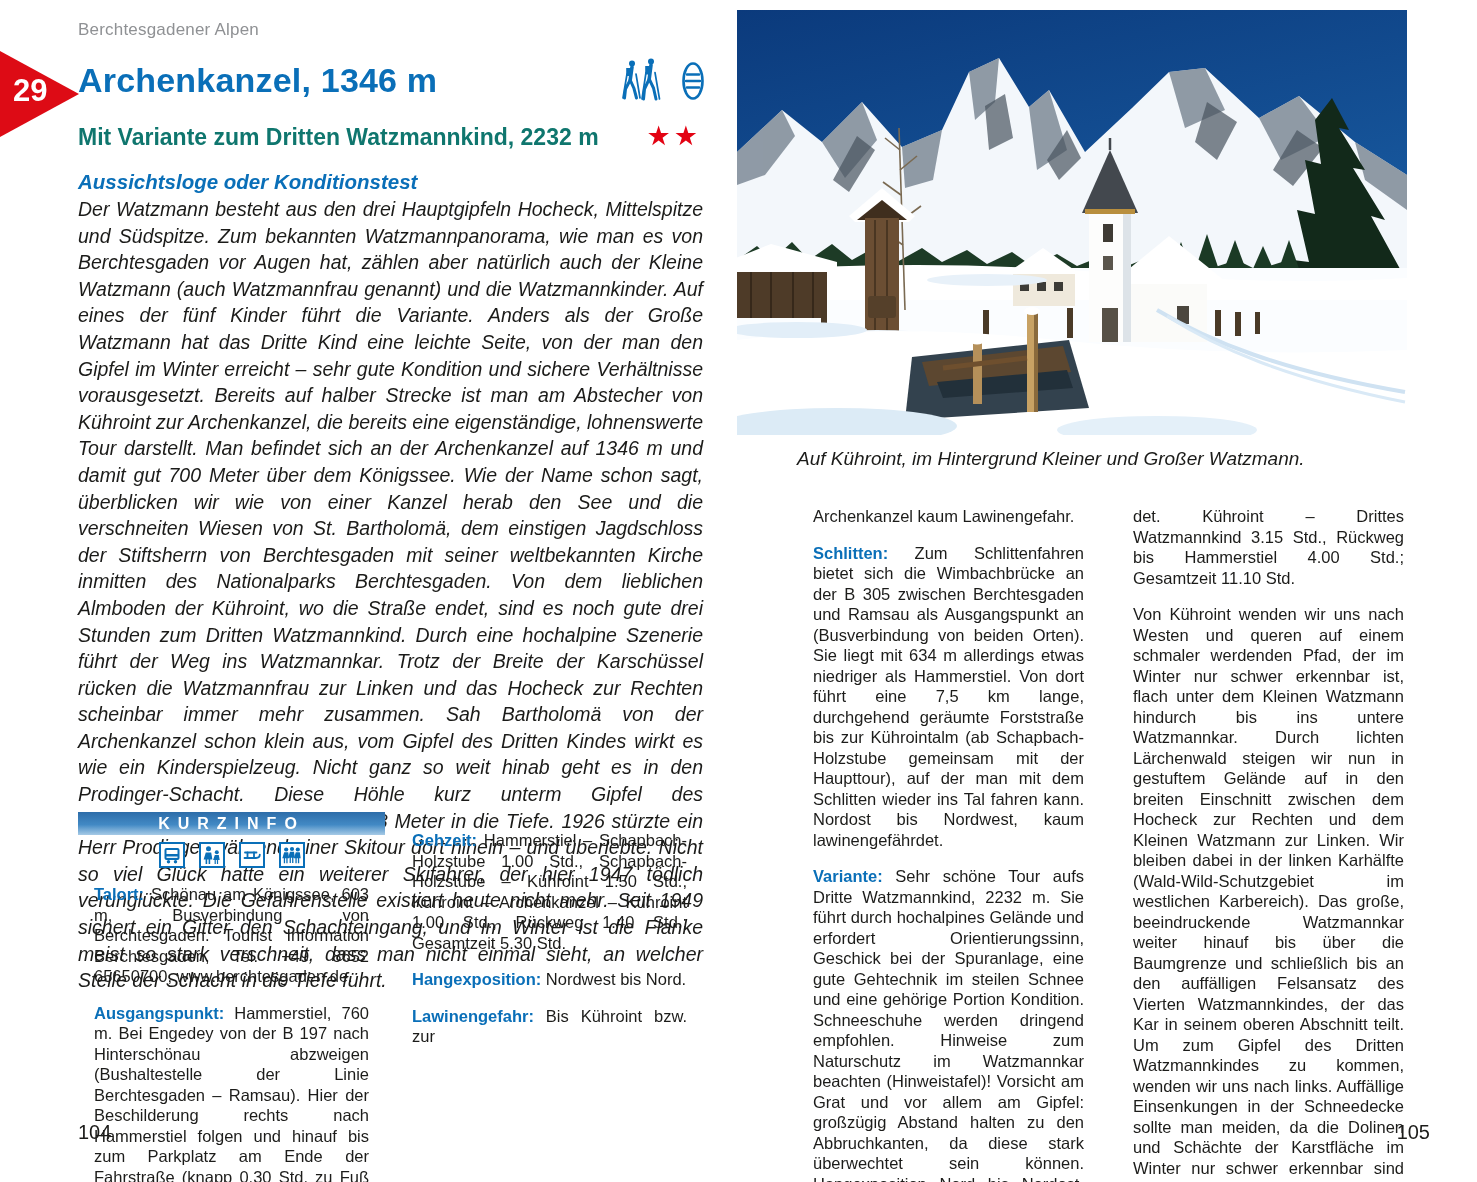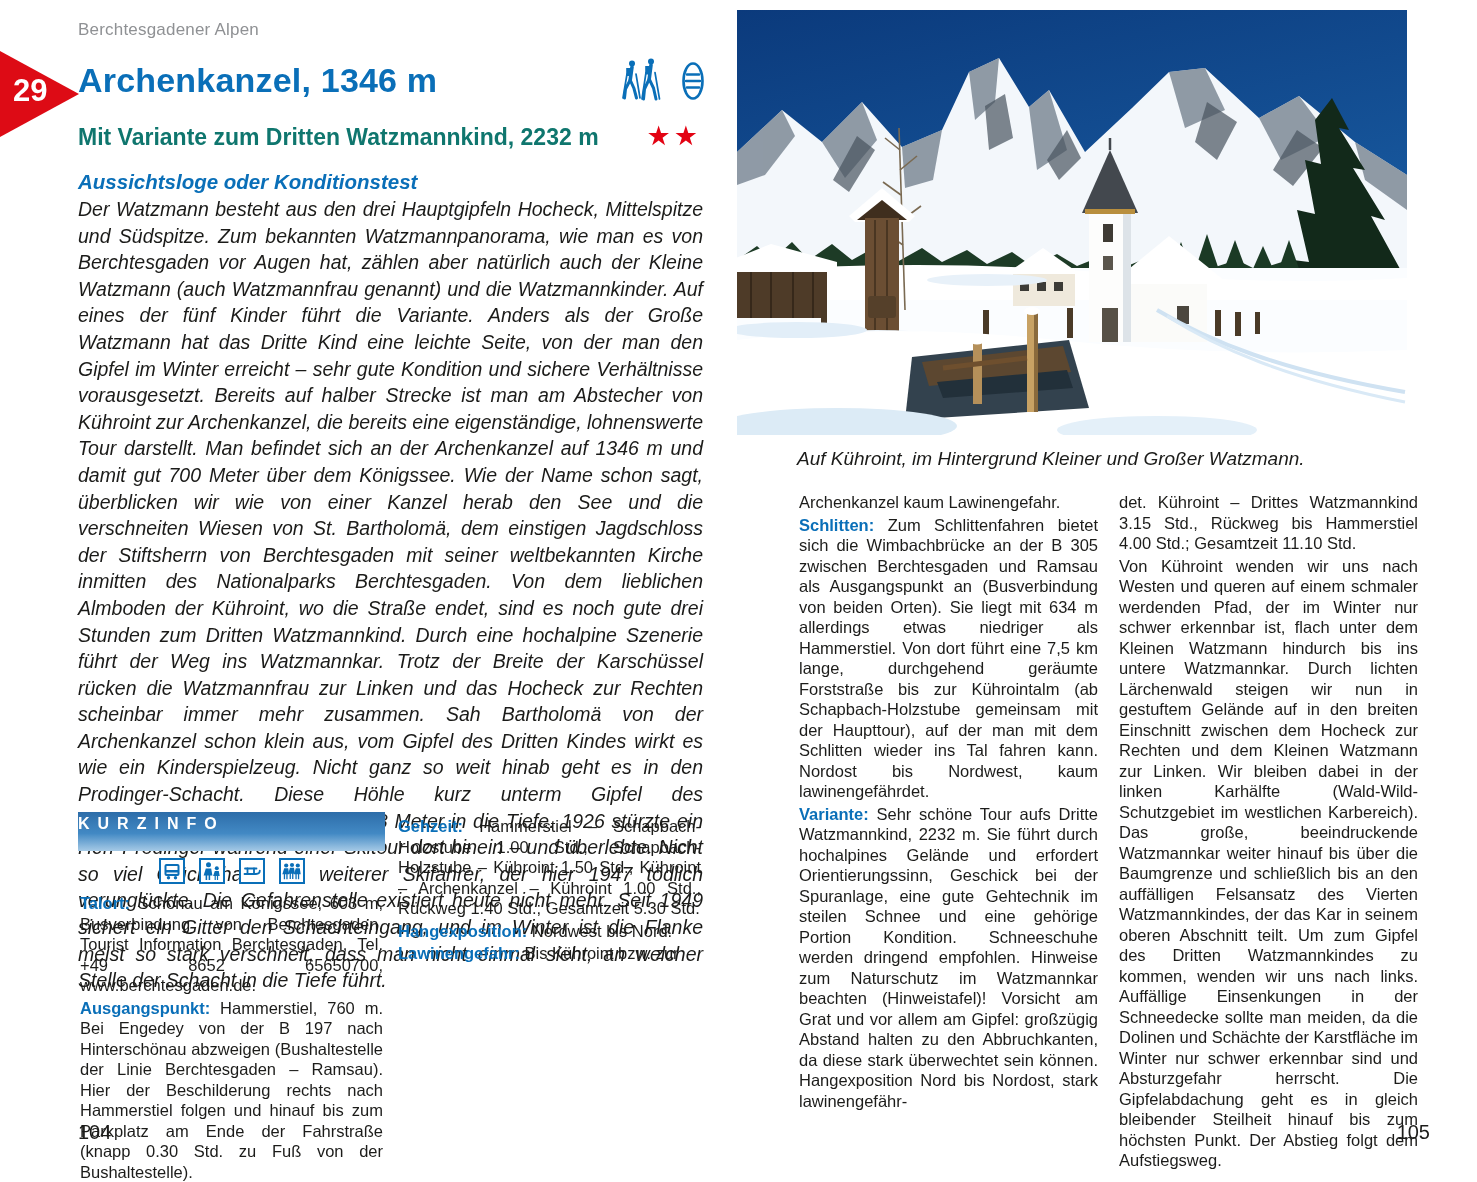--- a/index.html
+++ b/index.html
@@ -15,26 +15,26 @@
   .tri-num{left:13px;top:75px;color:#fff;font-weight:bold;font-size:31px;line-height:1}
   .title{left:78px;top:61px;font-size:34px;font-weight:bold;color:#0a6fb8;letter-spacing:.2px}
   .title-icons{left:618px;top:58px;display:flex;gap:12px;align-items:center;height:50px}
   .subtitle{left:78px;top:124px;font-size:23px;font-weight:bold;color:#0f766e}
   .stars{left:583px;top:120px;width:118px;text-align:right;color:#e30313;font-size:27px;letter-spacing:3px}
   .intro-h{left:78px;top:170px;font-size:20.5px;font-weight:bold;font-style:italic;color:#0a6fb8}
   .intro{left:78px;top:196px;width:625px;font-size:19.5px;line-height:26.6px;font-style:italic;text-align:justify;color:#1b1b19}
   
   .kurz{left:78px;top:812px;width:307px}
   .kcol2{left:396px;top:814px;width:307px}
-  .kbar{height:39px;background:linear-gradient(180deg,#2d6da9 0%,#4289c4 55%,#a6cae6 100%);
-        color:#fff;font-weight:bold;letter-spacing:8px;font-size:16px;line-height:23px}
+  .kbar{height:23px;background:linear-gradient(180deg,#2d6da9 0%,#4289c4 55%,#a6cae6 100%);
+        color:#fff;font-weight:bold;text-align:center;letter-spacing:8px;font-size:16px;line-height:23px}
   .kicons{display:flex;justify-content:center;gap:14px;margin-top:7px;margin-bottom:9px}
   .kicon{width:26px;height:26px;border:2px solid #0a6fb8;background:#fff;box-sizing:border-box;
          display:flex;align-items:center;justify-content:center}
-  .info{font-size:16.5px;line-height:20.5px;text-align:justify;margin:2px;color:#1c1c1a}
+  .info{font-size:16.5px;line-height:20.5px;text-align:justify;margin:16px;color:#1c1c1a}
   .kw{color:#0a6fb8;font-weight:bold}
   .pagenum{font-size:20px;color:#1c1c1a}
   #p104{left:78px;top:1121px}
   #p105{left:1348px;top:1121px;width:82px;text-align:right}
   
   .photo{left:737px;top:10px;width:670px;height:425px;overflow:hidden}
   .photo svg{display:block}
   .caption{left:797px;top:448px;font-size:19px;font-style:italic;color:#1b1b19}
   .rcol1{left:797px;top:490px;width:303px}
   .rcol2{left:1117px;top:490px;width:303px}

